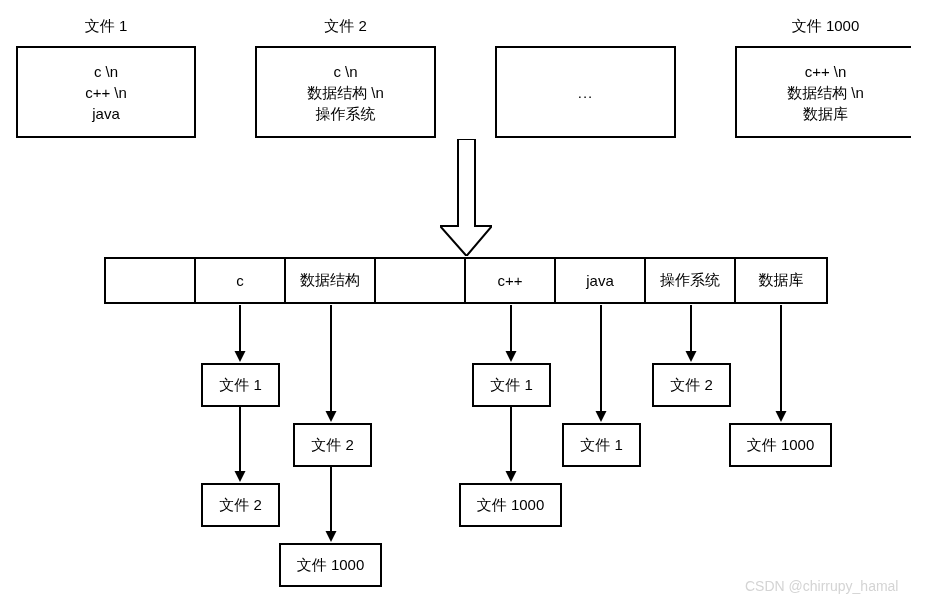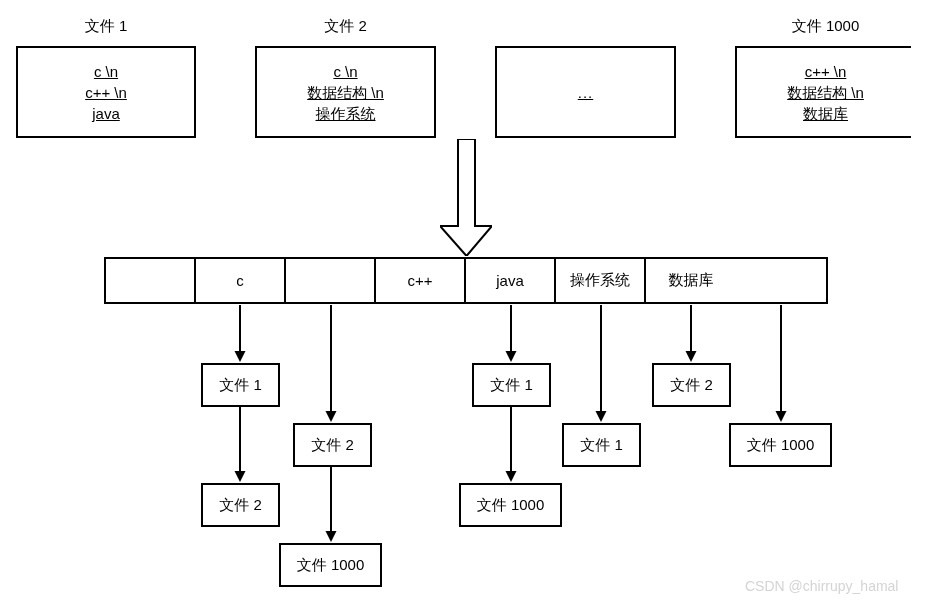--- a/index.html
+++ b/index.html
@@ -34,21 +34,21 @@
     border: 2px solid #000000;
     background: #ffffff;
     display: flex;
     flex-direction: column;
     align-items: center;
     justify-content: center;
     font-size: 15px;
     line-height: 21px;
     text-align: center;
   }
-  .doc-box .line { display: block; white-space: nowrap; text-decoration: underline; }
+  .doc-box .line { display: block; white-space: nowrap; }
 
   .ellipsis-text {
     font-size: 15px;
     letter-spacing: 1px;
   }
 
   
   .index-table {
     border: 2px solid #000000;
     background: #ffffff;
@@ -131,20 +131,23 @@
     </div>
 
   <div class="index-table abs" id="index-table" style="left: 104px; top: 257px; width: 724px; height: 47px;">
       <div class="index-cell" style="width: 90px; flex: 0 0 90px;">
         <span></span>
       </div>
       <div class="index-cell" style="width: 90px; flex: 0 0 90px;">
         <span>c</span>
       </div>
       <div class="index-cell" style="width: 90px; flex: 0 0 90px;">
+        <span>数据结构</span>
+      </div>
+      <div class="index-cell" style="width: 90px; flex: 0 0 90px;">
         <span></span>
       </div>
       <div class="index-cell" style="width: 90px; flex: 0 0 90px;">
         <span>c++</span>
       </div>
       <div class="index-cell" style="width: 90px; flex: 0 0 90px;">
         <span>java</span>
       </div>
       <div class="index-cell" style="width: 90px; flex: 0 0 90px;">
         <span>操作系统</span>

